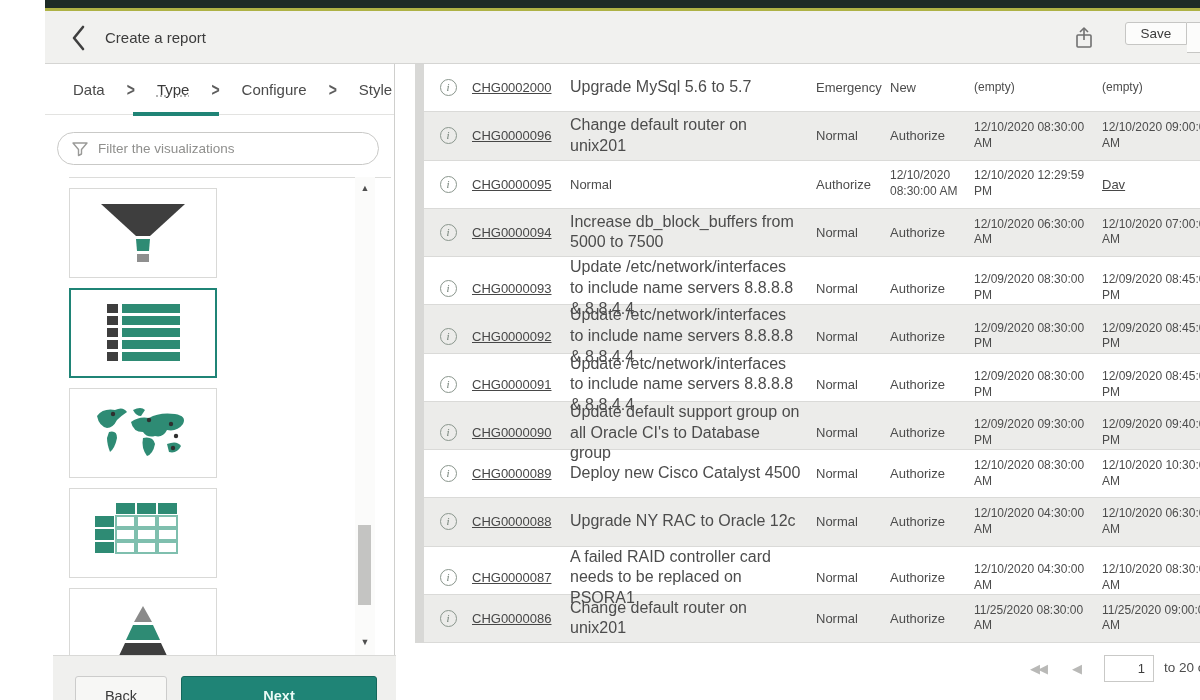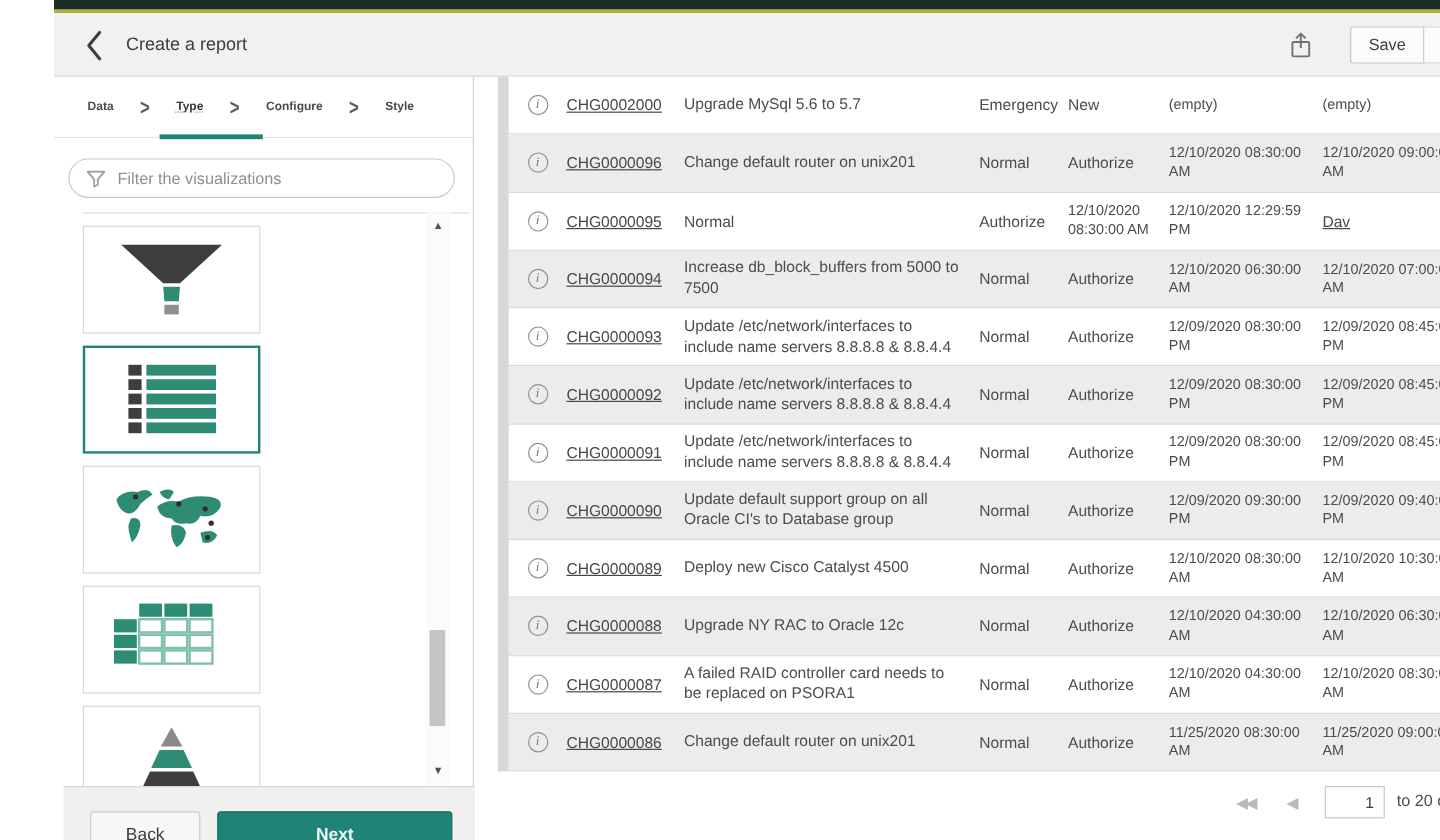--- a/index.html
+++ b/index.html
@@ -13,35 +13,35 @@
 
   
   .header { position:absolute; top:11px; left:0; width:100%; height:53px;
             background:#f1f1ef; border-bottom:1px solid #d5d5d3; }
   .back-btn { position:absolute; left:20px; top:13px; width:26px; height:28px; cursor:pointer;
               display:flex; align-items:center; justify-content:center; }
   .page-title { position:absolute; left:60px; top:18px; font-size:15px; color:#3c3c3c; }
   .share-btn { position:absolute; left:1026px; top:13px; width:26px; height:28px;
                display:flex; align-items:center; justify-content:center; cursor:pointer; }
   .save-group { position:absolute; left:1080px; top:11px; height:31px; display:flex; }
-  .btn-save { width:62px; height:31px; background:#fcfcfb; border:1px solid #c6c6c4;
+  .btn-save { width:62px; height:23px; background:#fcfcfb; border:1px solid #c6c6c4;
               border-radius:3px 0 0 3px; font-size:13.5px; color:#3b3b3b; cursor:pointer;
               font-family:"Liberation Sans", sans-serif; }
   .btn-save-caret { width:37px; height:31px; background:#fcfcfb; border:1px solid #c6c6c4;
               border-left:none; border-radius:0 3px 3px 0; font-size:8px; color:#3b3b3b;
               cursor:pointer; font-family:"Liberation Sans", sans-serif; }
   .edge-run-btn { position:absolute; left:1188px; top:11px; width:18px; height:31px;
               background:#1f8476; border:1px solid #15675c; border-radius:3px 0 0 3px; cursor:pointer; }
 
   
   .left-panel { position:absolute; top:64px; left:0; width:350px; height:636px;
                 background:#fff; border-right:1px solid #cfcfcd; }
   .breadcrumb { position:relative; height:51px; border-bottom:1px solid #e3e3e1;
                 display:flex; align-items:center; padding-left:28px; gap:22px; }
-  .crumb { font-size:10px; color:#4a4a4a; cursor:pointer;font-weight:bold; }
+  .crumb { font-size:15px; color:#4a4a4a; cursor:pointer; }
   .crumb.active { color:#3a3a3a; text-decoration:underline dotted #9a9a9a;text-align:center; }
   .crumb-sep { font-size:14px; color:#5d5d5d; font-weight:700; transform:scaleY(1.35); }
   .active-tab-bar { position:absolute; left:88px; bottom:-2px; width:86px; height:4px;
                     background:#1f8476; }
 
   .filter-wrap { position:relative; margin:17px 16px 0 12px; }
   .filter-input { width:322px; height:33px; border:1px solid #c9c9c7; border-radius:17px;
                   padding:0 14px 0 40px; font-size:13.5px; color:#444; outline:none;
                   font-family:"Liberation Sans", sans-serif; }
   .filter-input::placeholder { color:#8f8f8d; }
@@ -79,21 +79,21 @@
   .table { position:absolute; left:28px; top:0; width:821px; }
   .row { display:grid; grid-template-columns:48px 98px 246px 74px 84px 128px 130px 1fr;
          align-items:center; height:48.25px; border-bottom:1px solid #dadad8;
          background:#fff; font-size:13px; color:#4c4c4c; }
   .row.alt { background:#ececea; }
   .c-info { display:flex; justify-content:center; }
   .info-icon { width:17px; height:17px; border:1px solid #8a968d; border-radius:50%;
                color:#6f7d74; font-size:11px; line-height:15px; text-align:center;
                font-family:"Liberation Serif", serif; font-style:italic; cursor:pointer; }
   .c-num span { text-decoration:underline; cursor:pointer; color:#474747; }
-  .c-desc { padding-right:14px; line-height:1.3; font-size:13px; }
+  .c-desc { padding-right:14px; line-height:1.3; font-size:16px; }
   .c-date { padding-right:8px; line-height:1.32; font-size:12px; }
   .c-assigned { overflow:hidden; white-space:nowrap; }
   .c-assigned.is-link { text-decoration:underline; cursor:pointer; color:#474747; }
 
   
   .pagination { position:absolute; left:0; top:579px; width:849px; height:57px; background:#fff; }
   .pg-icons { position:absolute; left:634px; top:18px; font-size:13px; color:#b9b9b7;
               letter-spacing:-2px; cursor:pointer; }
   .pg-prev { position:absolute; left:676px; top:18px; font-size:13px; color:#b9b9b7; cursor:pointer; }
   .pg-input { position:absolute; left:708px; top:12px; width:50px; height:27px;

